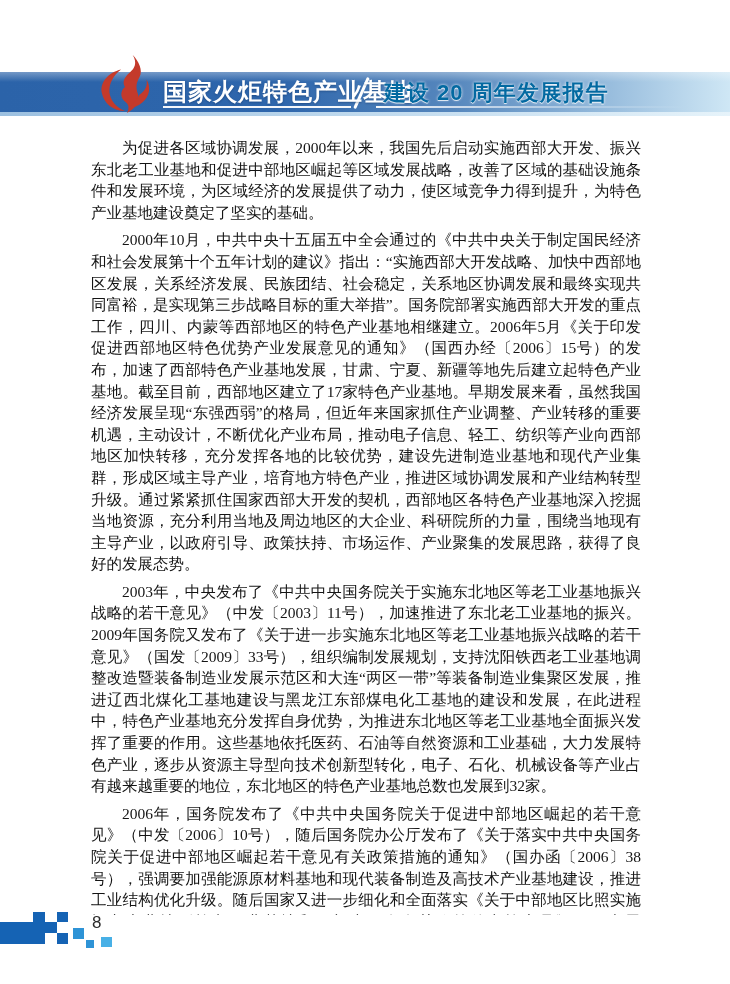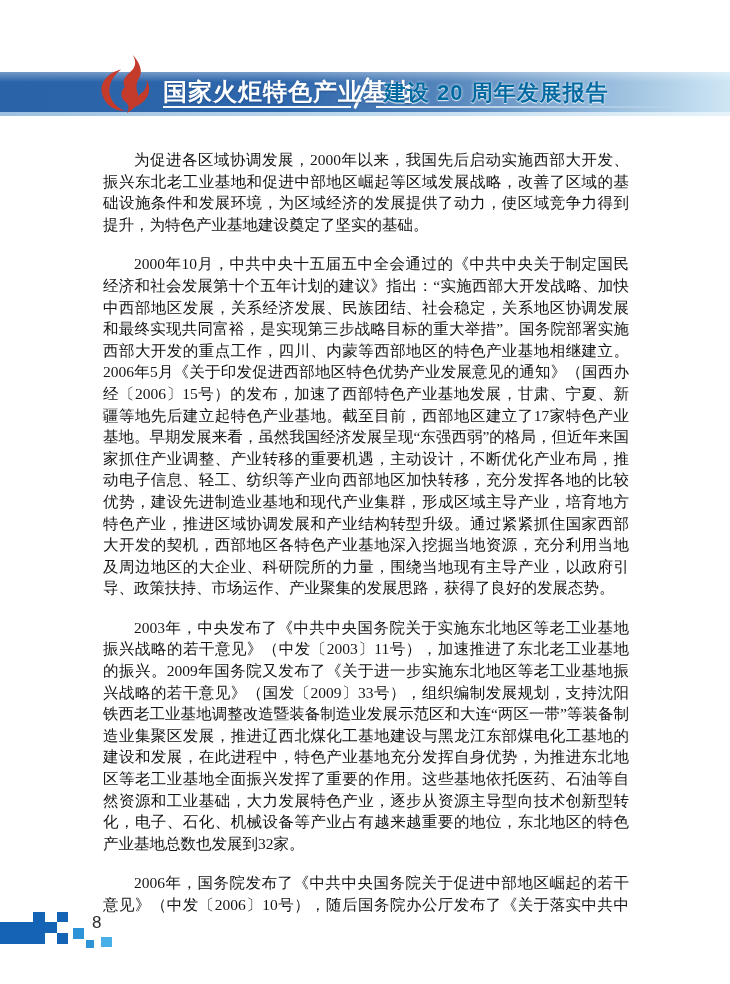--- a/index.html
+++ b/index.html
@@ -44,21 +44,21 @@
     position:absolute;left:376px;top:106px;width:310px;height:2px;
     background:linear-gradient(90deg,rgba(255,255,255,.95),rgba(255,255,255,0));
   }
   
   .logo{position:absolute;left:95px;top:55px;width:58px;height:60px;}
   
   .content{
     position:absolute;left:85px;top:131px;width:562px;height:784px;overflow:hidden;
     font-size:15.5px;line-height:21.6px;color:#141414;text-align:justify;
   }
-  .content p{margin:18px;text-indent:2em;}
+  .content p{margin:6px;text-indent:2em;}
   
   .pagenum{
     position:absolute;left:92px;top:913px;
     font-family:"Liberation Sans","DejaVu Sans",sans-serif;
     font-size:17px;color:#2b2b2b;
   }
   .px{position:absolute;}
 </style>
 </head>
 <body>

